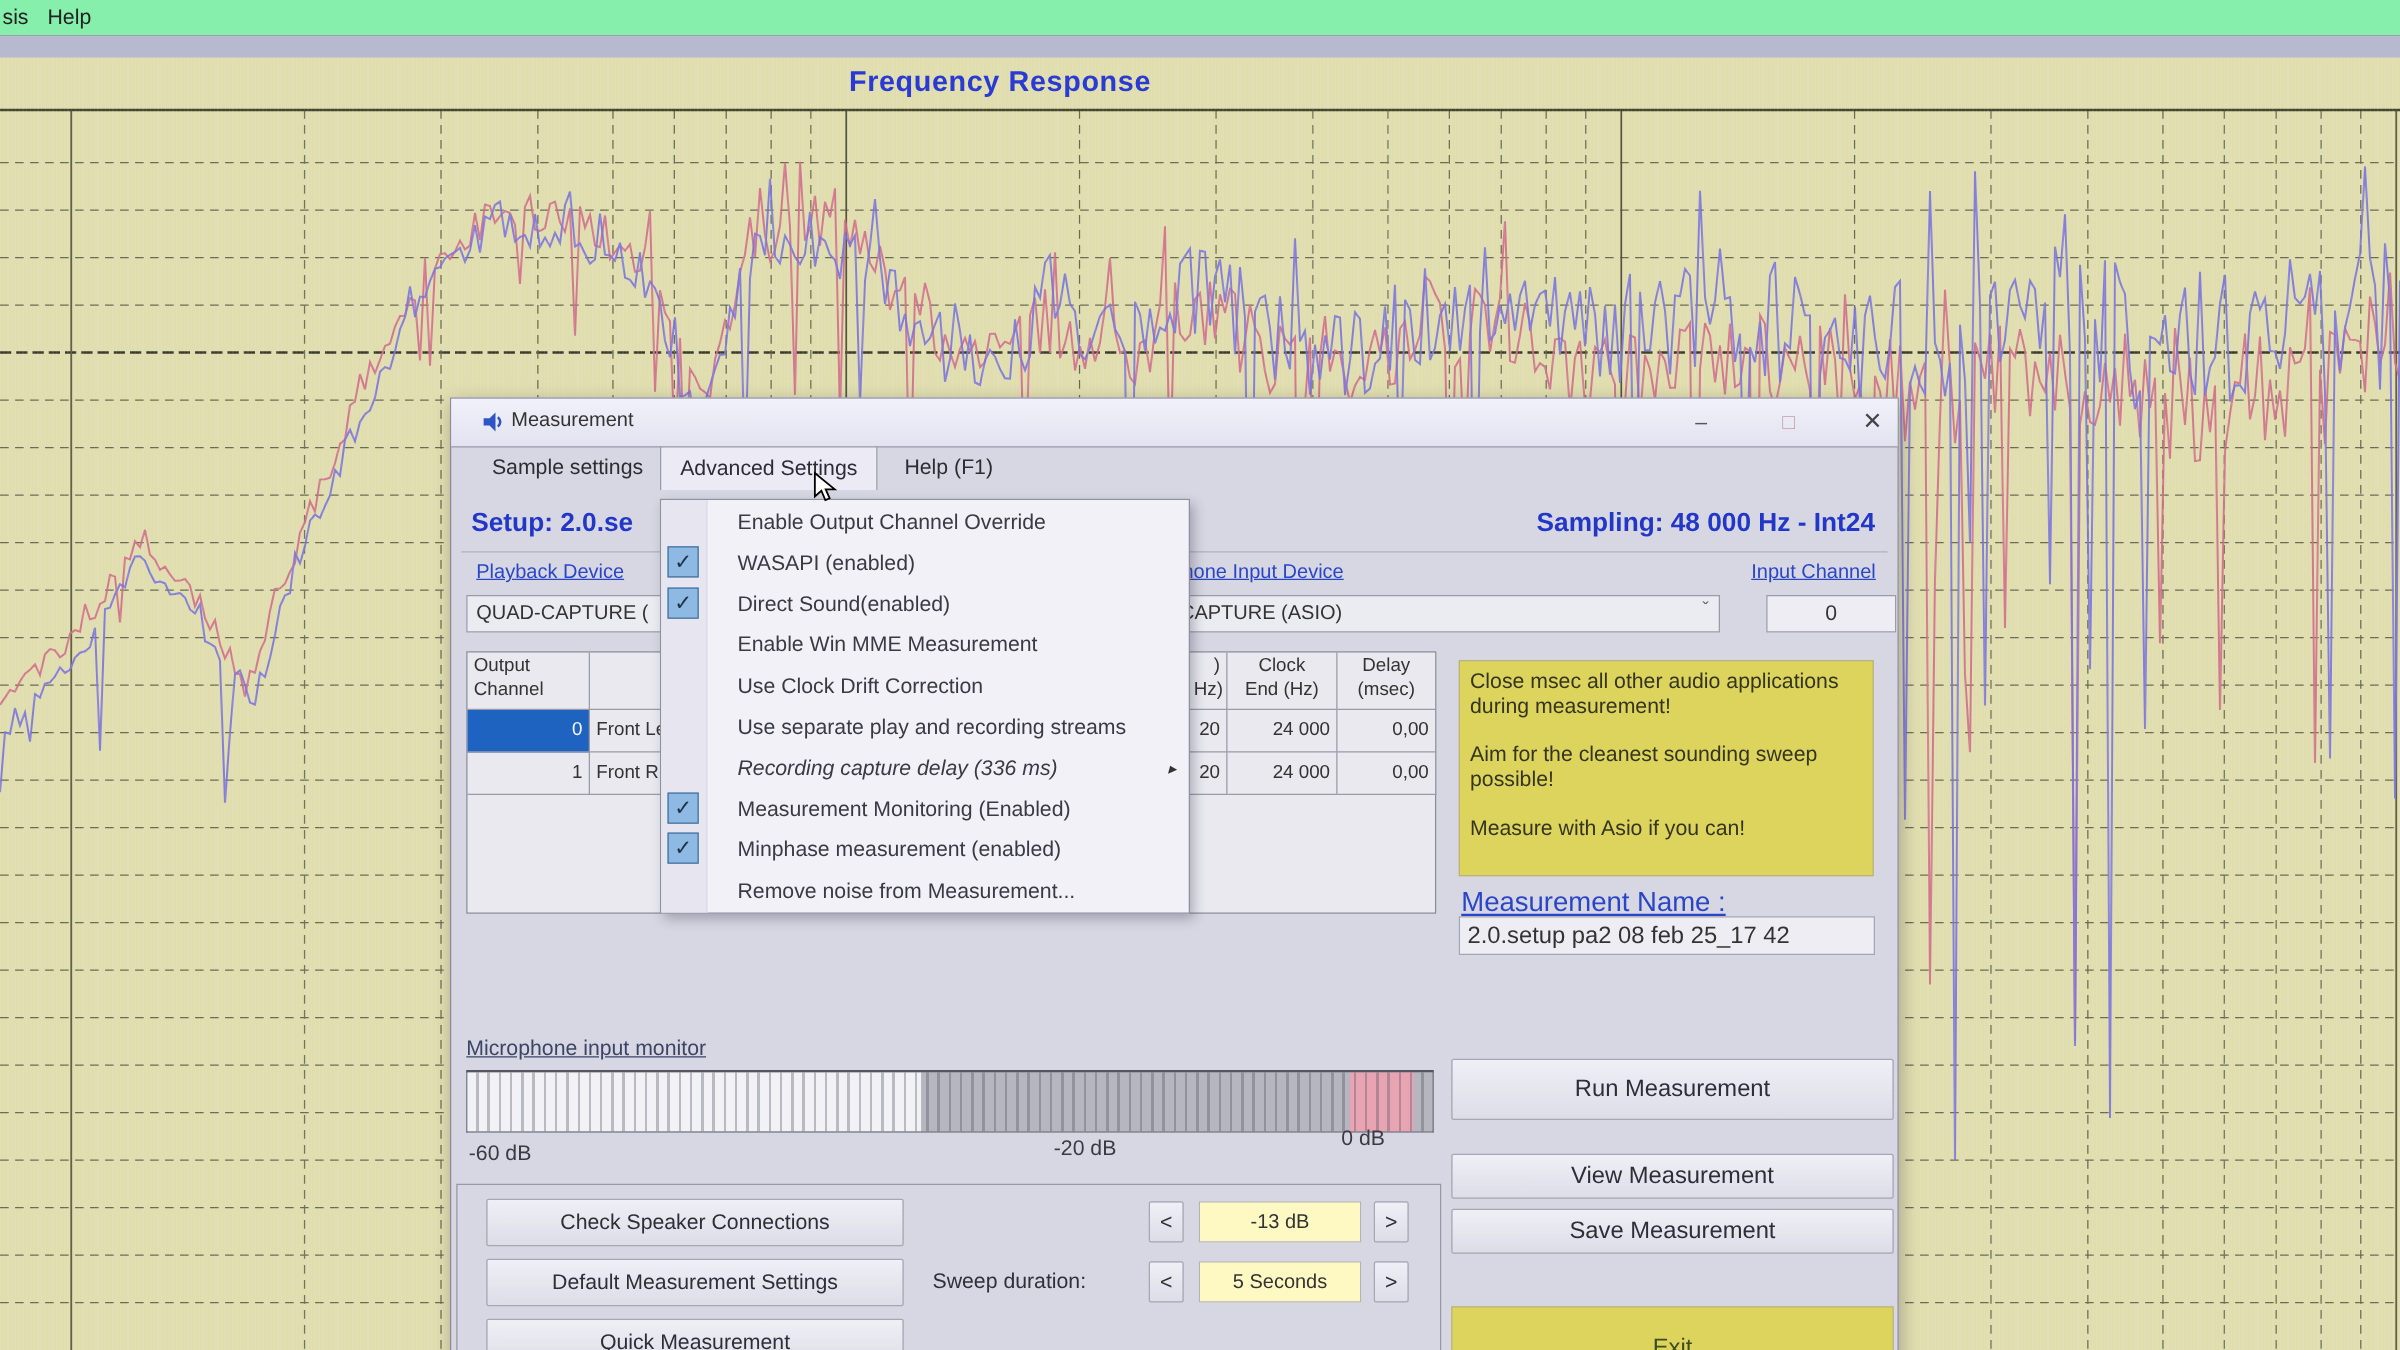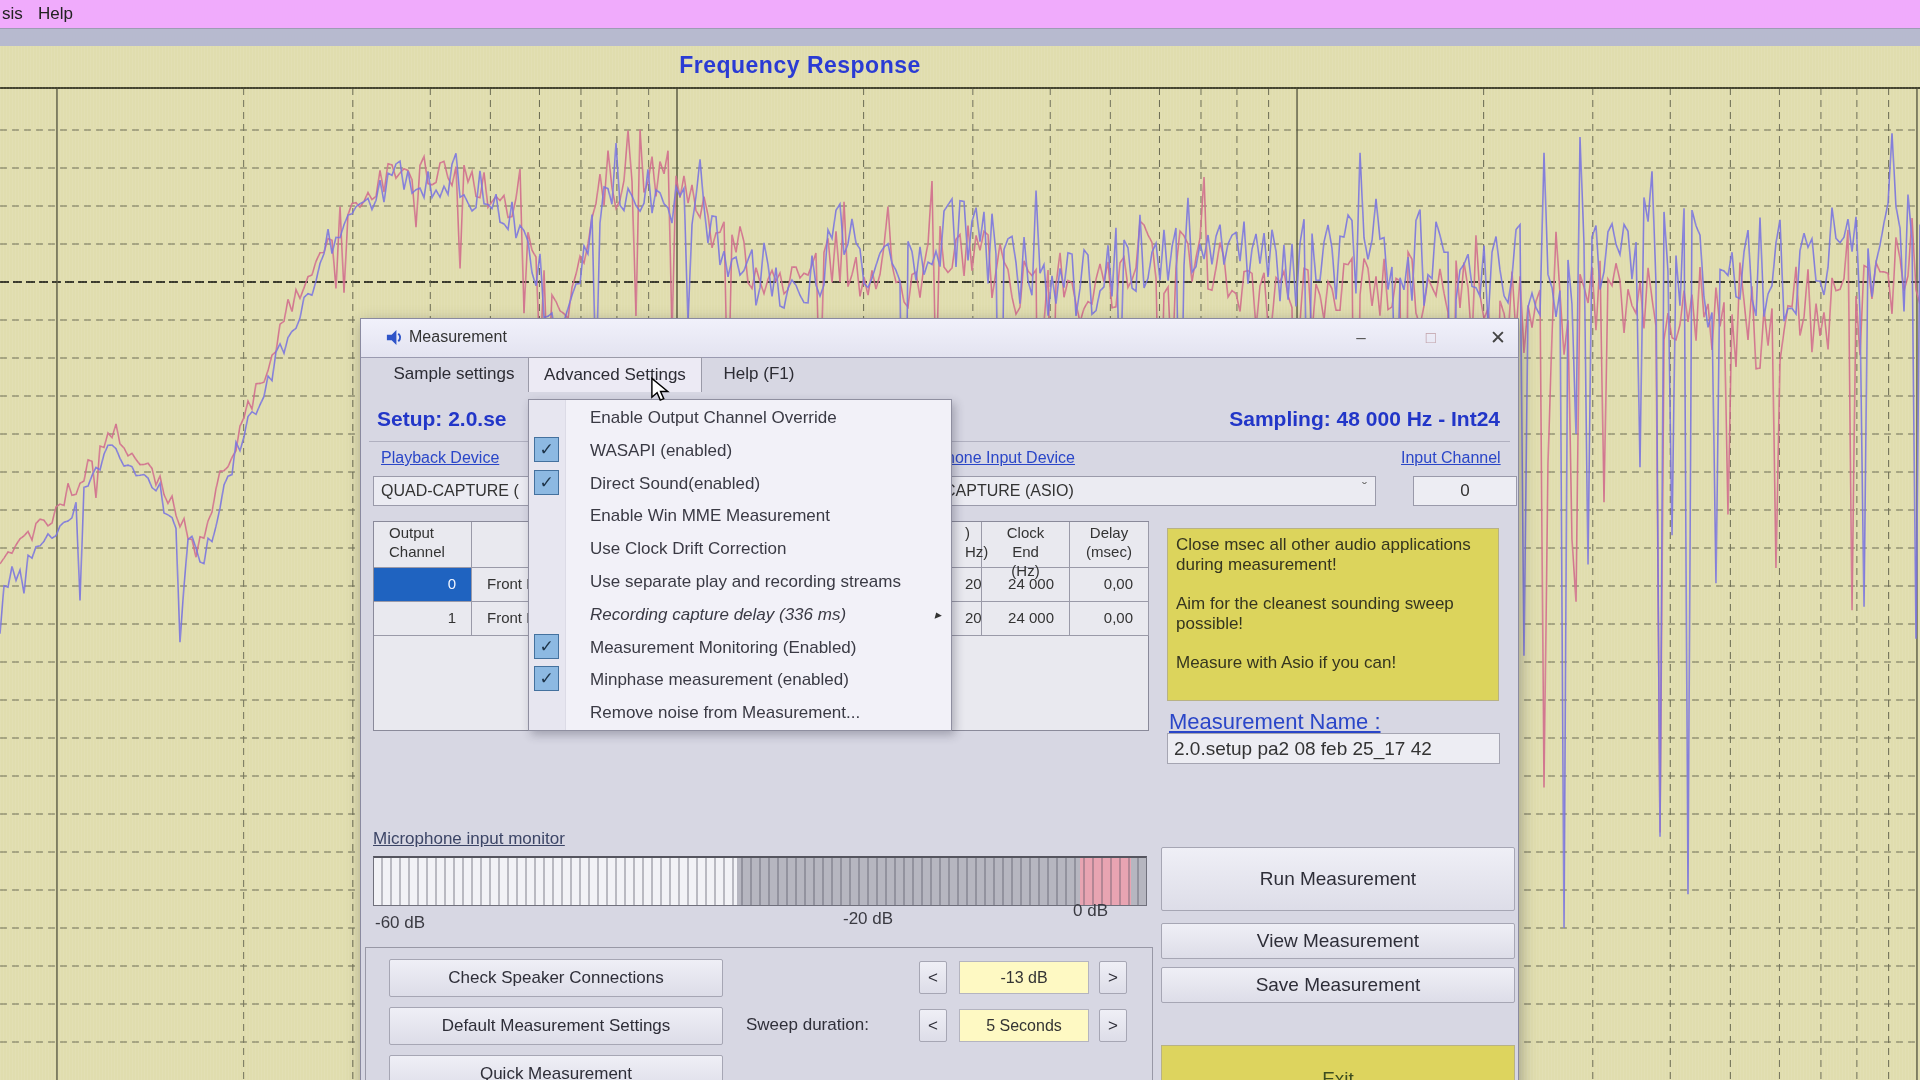--- a/index.html
+++ b/index.html
@@ -1,19 +1,19 @@
 <!DOCTYPE html>
 <html><head>
 <meta charset="utf-8">
 <style>
   html,body{margin:0;padding:0;background:#9a9aa8;}
   #screen{position:relative;width:1920px;height:1080px;overflow:hidden;
           font-family:"Liberation Sans",sans-serif;background:#e0ddae;}
   
-  .menubar{position:absolute;left:0;top:0;width:1920px;height:28px;background:#f0abfc;
+  .menubar{position:absolute;left:0;top:0;width:1920px;height:28px;background:#86efac;
            border-bottom:1px solid #9c9cb4;z-index:4;}
   .menubar .mi{position:absolute;top:4px;font-size:17px;color:#222;}
   .band{position:absolute;left:0;top:29px;width:1920px;height:17px;background:#b7bacf;z-index:4;}
   .chart-title{position:absolute;left:0;top:52px;width:1600px;text-align:center;
                font-size:23px;font-weight:bold;color:#2a3bd4;letter-spacing:.5px;z-index:3;}
   
   #chart-svg{position:absolute;left:0;top:0;z-index:1;}
   .chart-texture{position:absolute;left:0;top:46px;width:1920px;height:1034px;z-index:2;pointer-events:none;
      background:repeating-linear-gradient(90deg,rgba(255,255,255,.07) 0 1px,transparent 1px 3px);}
   
@@ -32,21 +32,21 @@
   .bluelabel{position:absolute;font-size:16px;color:#2a46c8;text-decoration:underline;}
   .combo{position:absolute;height:30px;background:#ebebf2;border:1px solid #9a9aaa;
          font-size:16px;color:#333;line-height:28px;padding-left:7px;box-sizing:border-box;}
   .chev{position:absolute;right:8px;top:-3px;color:#666;font-size:15px;}
   .field{position:absolute;height:30px;background:#ededf3;border:1px solid #9a9aaa;
          font-size:17px;color:#333;text-align:center;line-height:28px;box-sizing:border-box;}
   
   #chtable{position:absolute;left:12px;top:202px;width:776px;height:210px;background:#e9e9ef;
            border:1px solid #8a8a9a;box-sizing:border-box;}
   .tcell{position:absolute;box-sizing:border-box;border-right:1px solid #9a9aa8;border-bottom:1px solid #9a9aa8;
-         font-size:15px;color:#333;white-space:pre-line;padding:2px 15px;line-height:1.25;}
+         font-size:15px;color:#333;white-space:pre-line;padding:2px 5px;line-height:1.25;}
   .tcell.h{font-size:15px;color:#333;}
   .tcell.sel{background:#1f63c0;color:#f2f6ff;}
   
   .ddmenu{position:absolute;left:167px;top:80px;width:422px;height:330px;background:#f2f1f8;
           border:1px solid #8f8fa0;box-shadow:3px 4px 9px rgba(40,40,60,.3);z-index:9;}
   .ddgutter{position:absolute;left:0;top:0;bottom:0;width:36px;background:#e7e6f0;border-right:1px solid #dcdbe6;}
   .dditem{position:absolute;left:0;width:100%;height:33px;font-size:17px;color:#3a3a44;line-height:33px;}
   .dditem .lbl{position:absolute;left:61px;}
   .ddcheck{position:absolute;left:5px;top:3px;width:25px;height:25px;background:#8db9e2;border:1px solid #44719e;
            box-sizing:border-box;color:#1d3348;font-size:17px;line-height:23px;text-align:center;}
@@ -280,21 +280,21 @@
 
     <div class="btn" style="left:558px;top:642px;width:28px;height:33px">&lt;</div>
     <div class="valbox" style="left:598px;top:642px;width:130px;height:33px">-13 dB</div>
     <div class="btn" style="left:738px;top:642px;width:28px;height:33px">&gt;</div>
 
     <div class="swlabel" style="left:385px;top:696px">Sweep duration:</div>
     <div class="btn" style="left:558px;top:690px;width:28px;height:33px">&lt;</div>
     <div class="valbox" style="left:598px;top:690px;width:130px;height:33px">5 Seconds</div>
     <div class="btn" style="left:738px;top:690px;width:28px;height:33px">&gt;</div>
 
-    <div class="btn" style="left:800px;top:528px;width:354px;height:64px;font-size:19px">Run Measurement</div>
+    <div class="btn" style="left:800px;top:528px;width:354px;height:49px;font-size:19px">Run Measurement</div>
     <div class="btn" style="left:800px;top:604px;width:354px;height:36px;font-size:19px">View Measurement</div>
     <div class="btn" style="left:800px;top:648px;width:354px;height:36px;font-size:19px">Save Measurement</div>
     <div class="exit-btn">Exit</div>
   </div>
 
   <svg id="cursor" width="24" height="26" viewBox="0 0 16 18">
     <path d="M1,1 L1,14 L4.6,10.8 L6.8,16 L9.2,15 L7,10 L12,10 Z" fill="#fff" stroke="#000" stroke-width="1"></path>
   </svg>
 </div>
 

